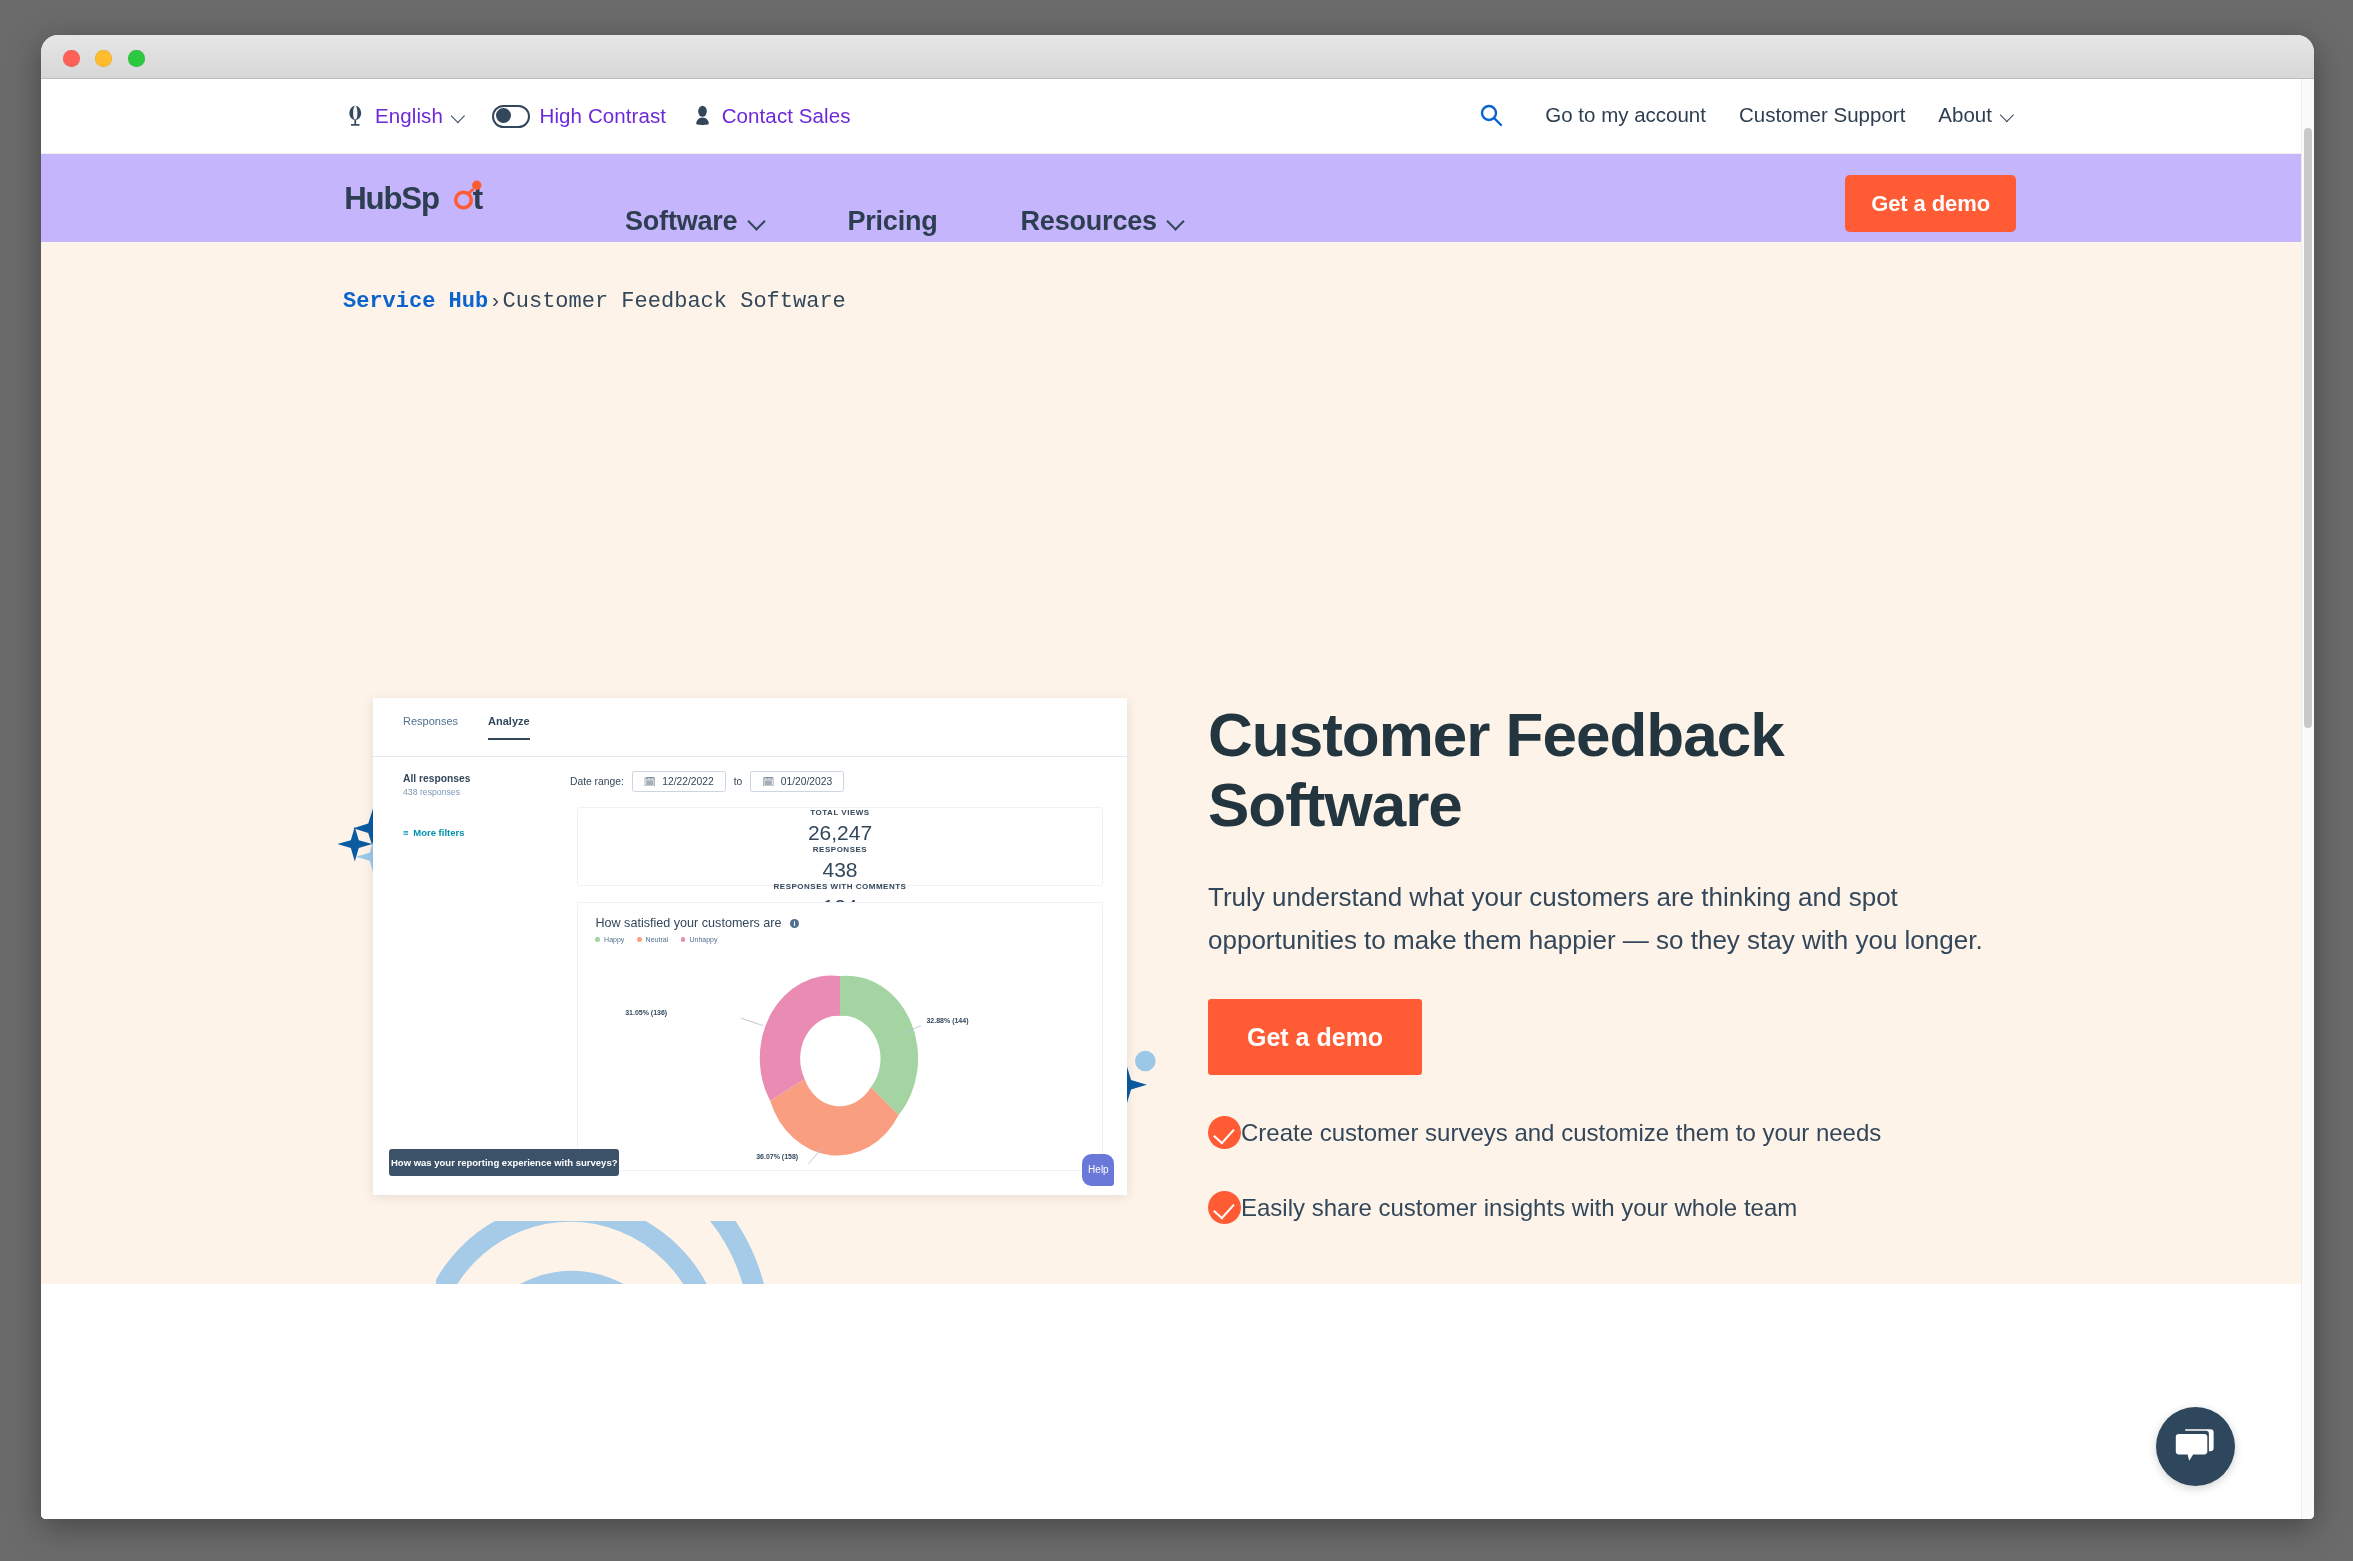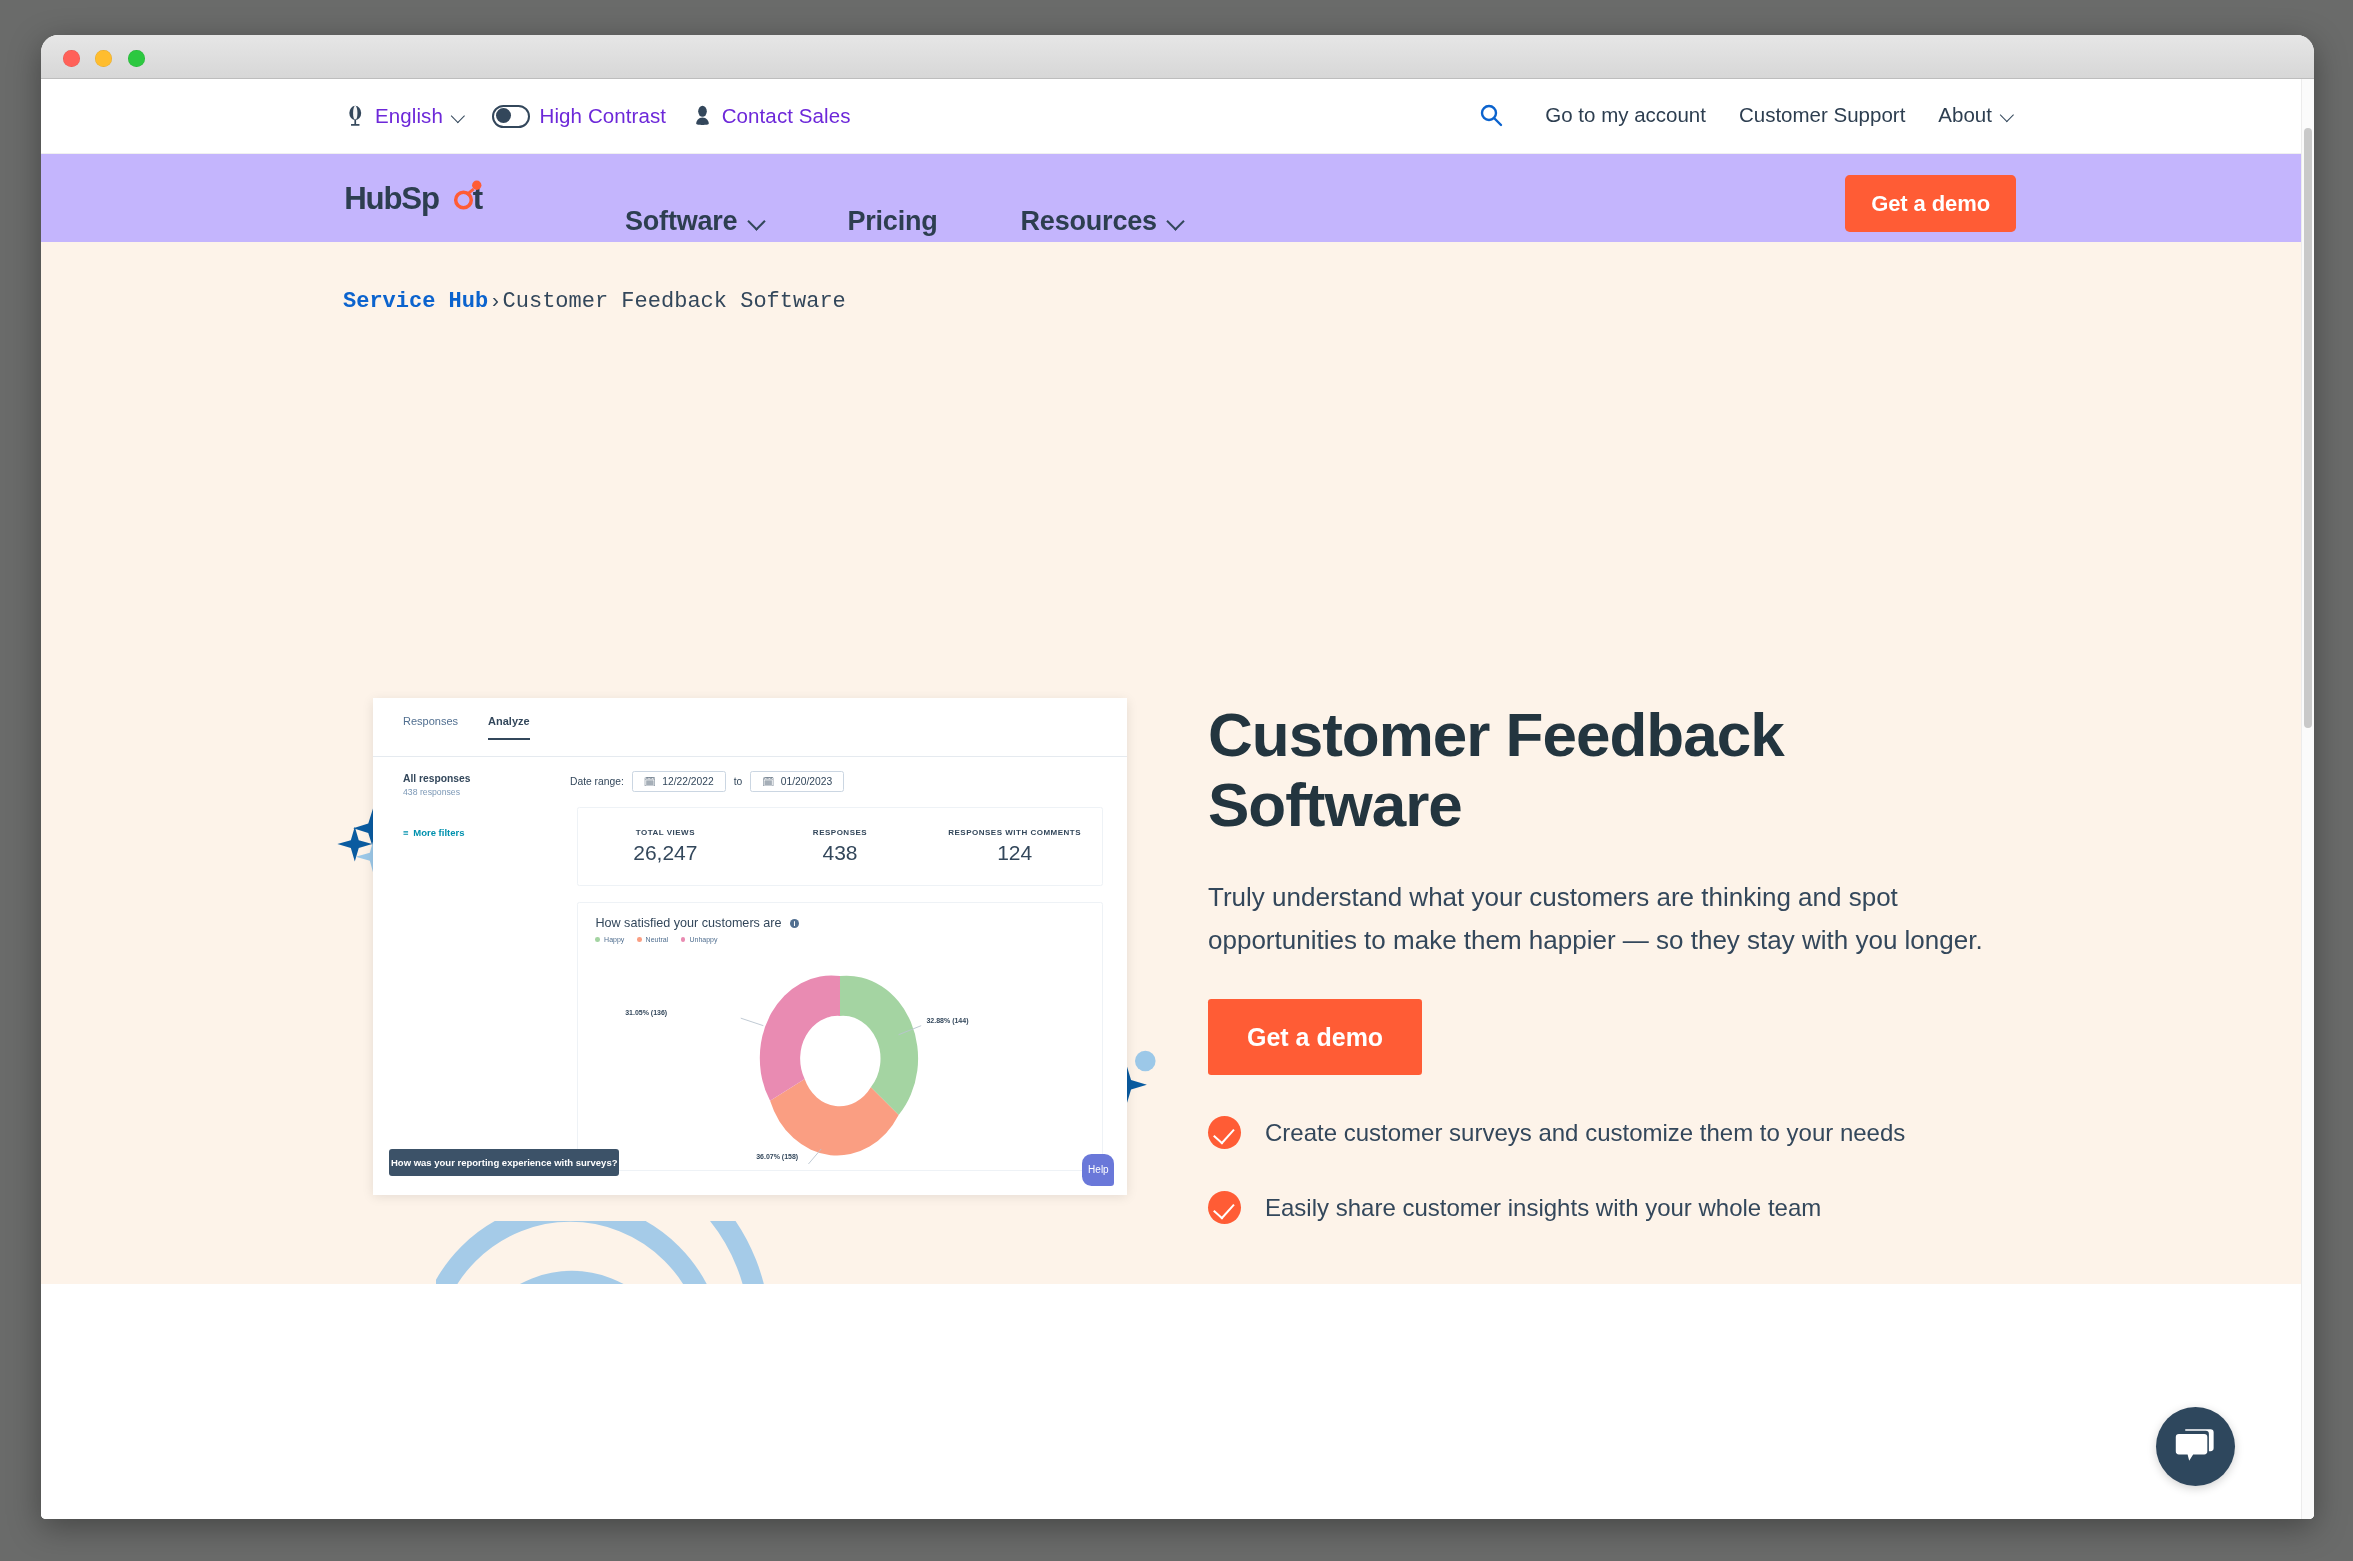--- a/index.html
+++ b/index.html
@@ -163,21 +163,21 @@
   .date-field {
     display:flex; align-items:center; gap:6.3px;
     border:0.8px solid #cbd6e2; border-radius:2.4px;
     padding:4px 11px; background:#fff; font-size:10.3px; color:#33475b;
   }
   .cal-glyph { font-size:9.5px; }
 
   .ps-statcard {
     position:absolute; top:109px; left:204px; right:24px; height:79px;
     background:#fff; border:0.8px solid #eef2f6; border-radius:2.4px;
-    display:flex; align-items:center;
+    display:flex; align-items:center;flex-direction:column;
   }
   .stat { flex:1; text-align:center; }
   .stat .k { font-size:8px; color:#33475b; font-weight:700; letter-spacing:0.5px; }
   .stat .v { font-size:21px; color:#33475b; margin-top:4px; font-weight:400; }
 
   .ps-chartcard {
     position:absolute; top:204px; left:204px; right:24px; bottom:24px;
     background:#fff; border:0.8px solid #eef2f6; border-radius:2.4px;
   }
   .cc-title { position:absolute; left:17.4px; top:13.4px; font-size:12.6px; color:#33475b; }
@@ -223,21 +223,21 @@
     margin-top:36px; font-size:26px; line-height:1.64; color:#33475b;
     max-width:829px; font-weight:400;
   }
   #hero-demo-btn {
     margin-top:38px; background:#ff5c35; color:#fff; border:none;
     border-radius:3.2px; height:76px; padding:0 39px;
     font-family:"Liberation Sans", sans-serif;
     font-size:25px; font-weight:700; cursor:pointer;
   }
   #hero-bullets { margin-top:41px; }
-  .bullet { display:flex; align-items:center; gap:24px; margin-bottom:42px; }
+  .bullet { display:flex; align-items:center; margin-bottom:42px; }
   .check-circle {
     width:33px; height:33px; border-radius:50%;
     background:#ff5c35; flex:none; position:relative;
   }
   .check-circle::after {
     content:""; position:absolute; left:10.3px; top:8px;
     width:10.3px; height:16.6px;
     border-right:2.8px solid #fff; border-bottom:2.8px solid #fff;
     transform:rotate(42deg);
   }

